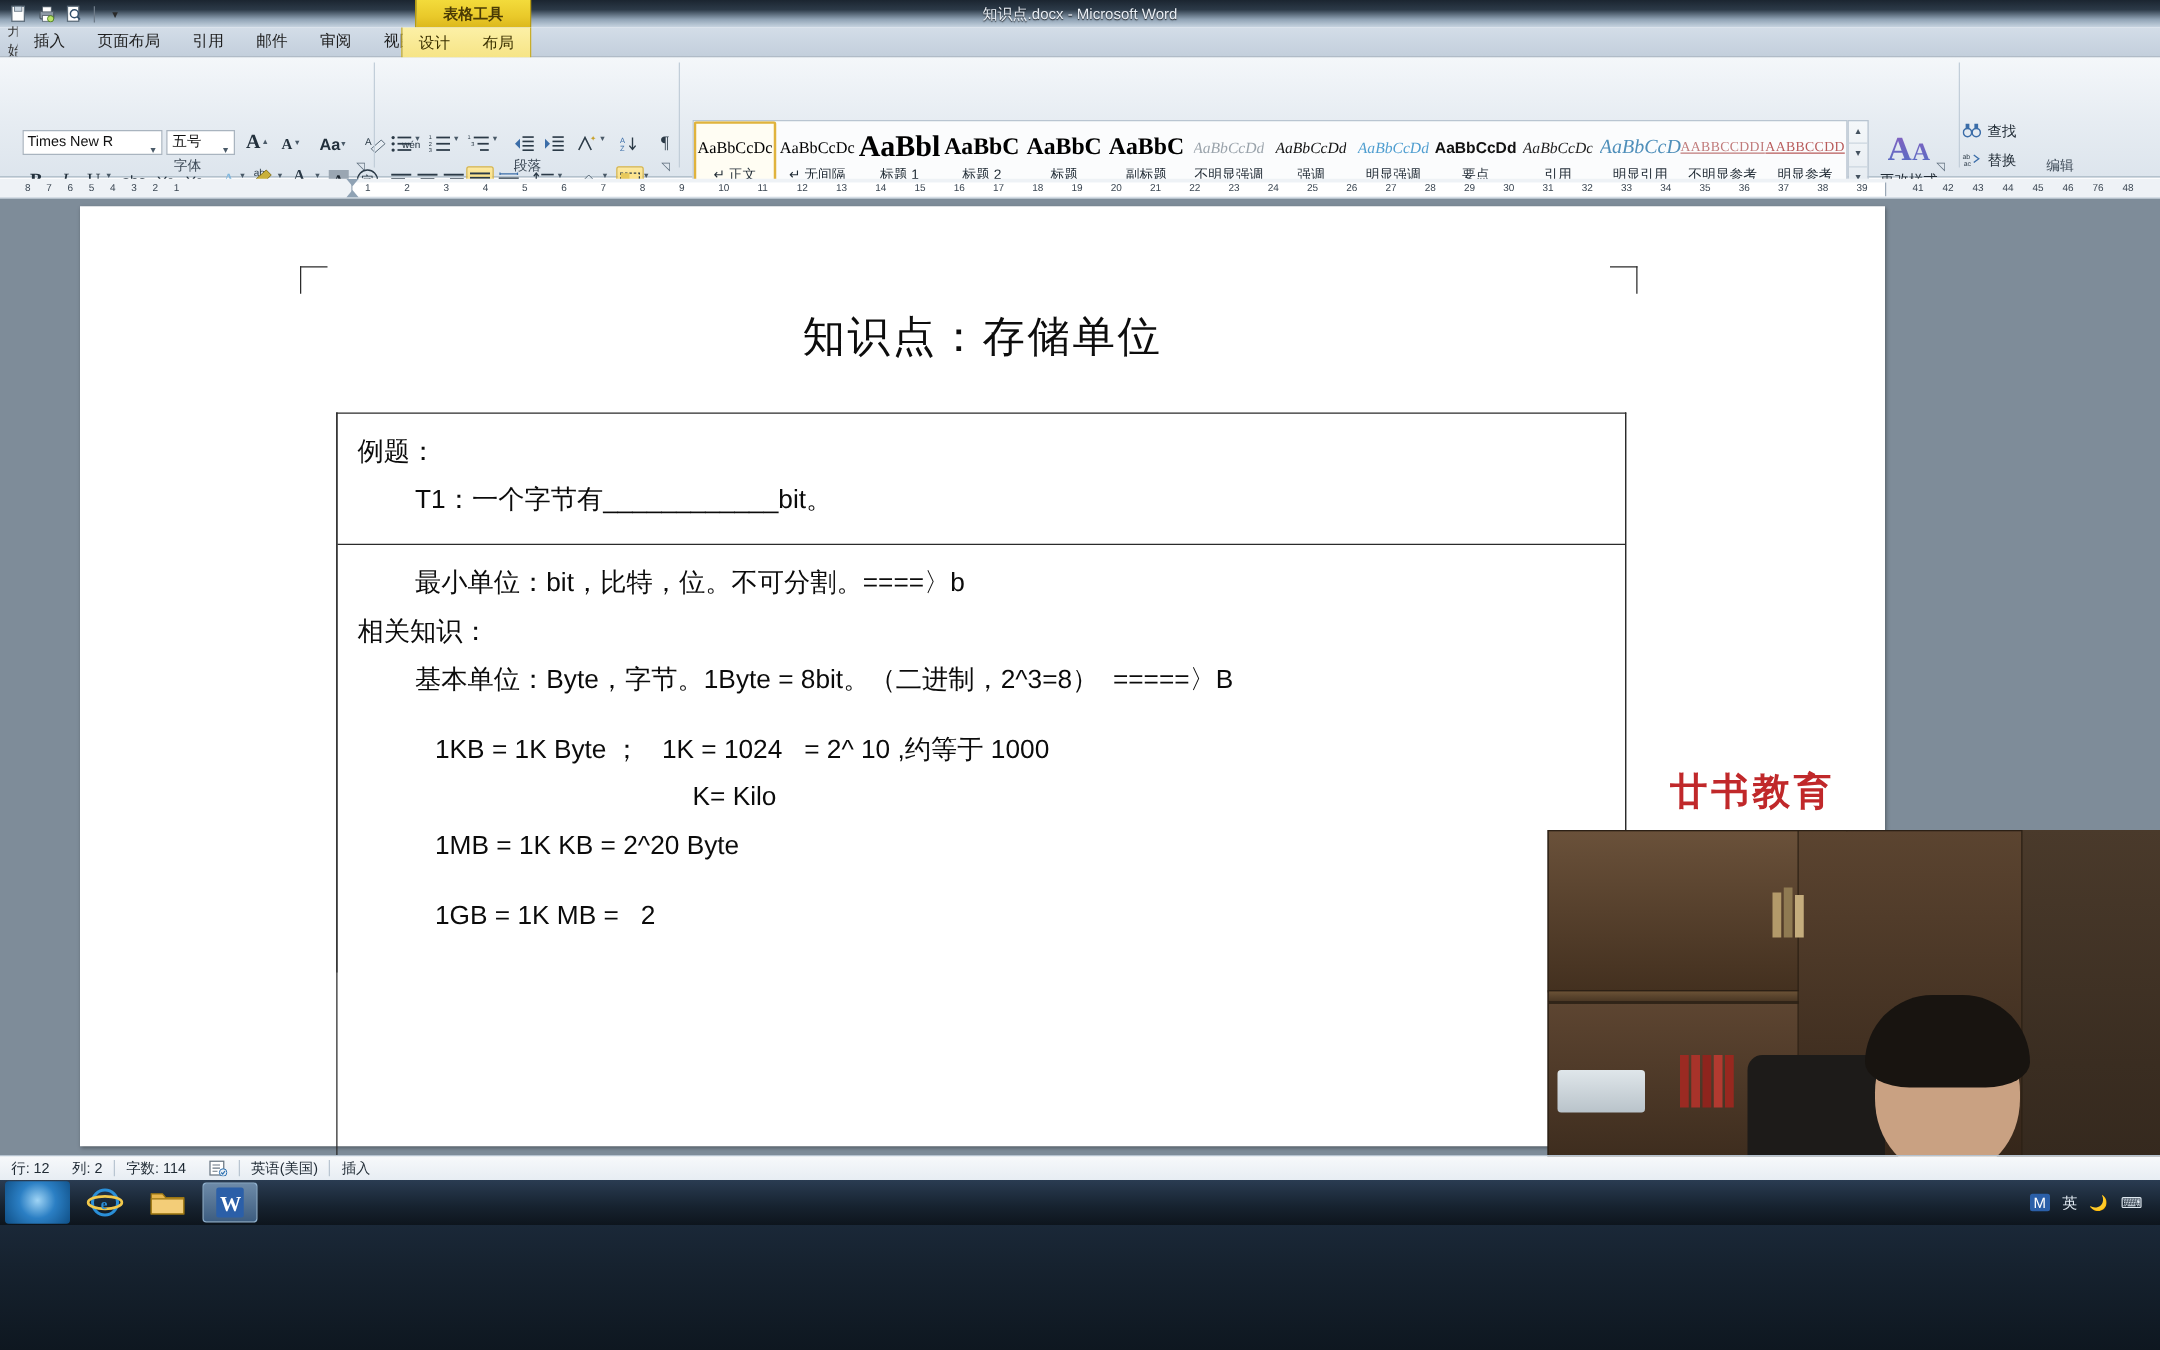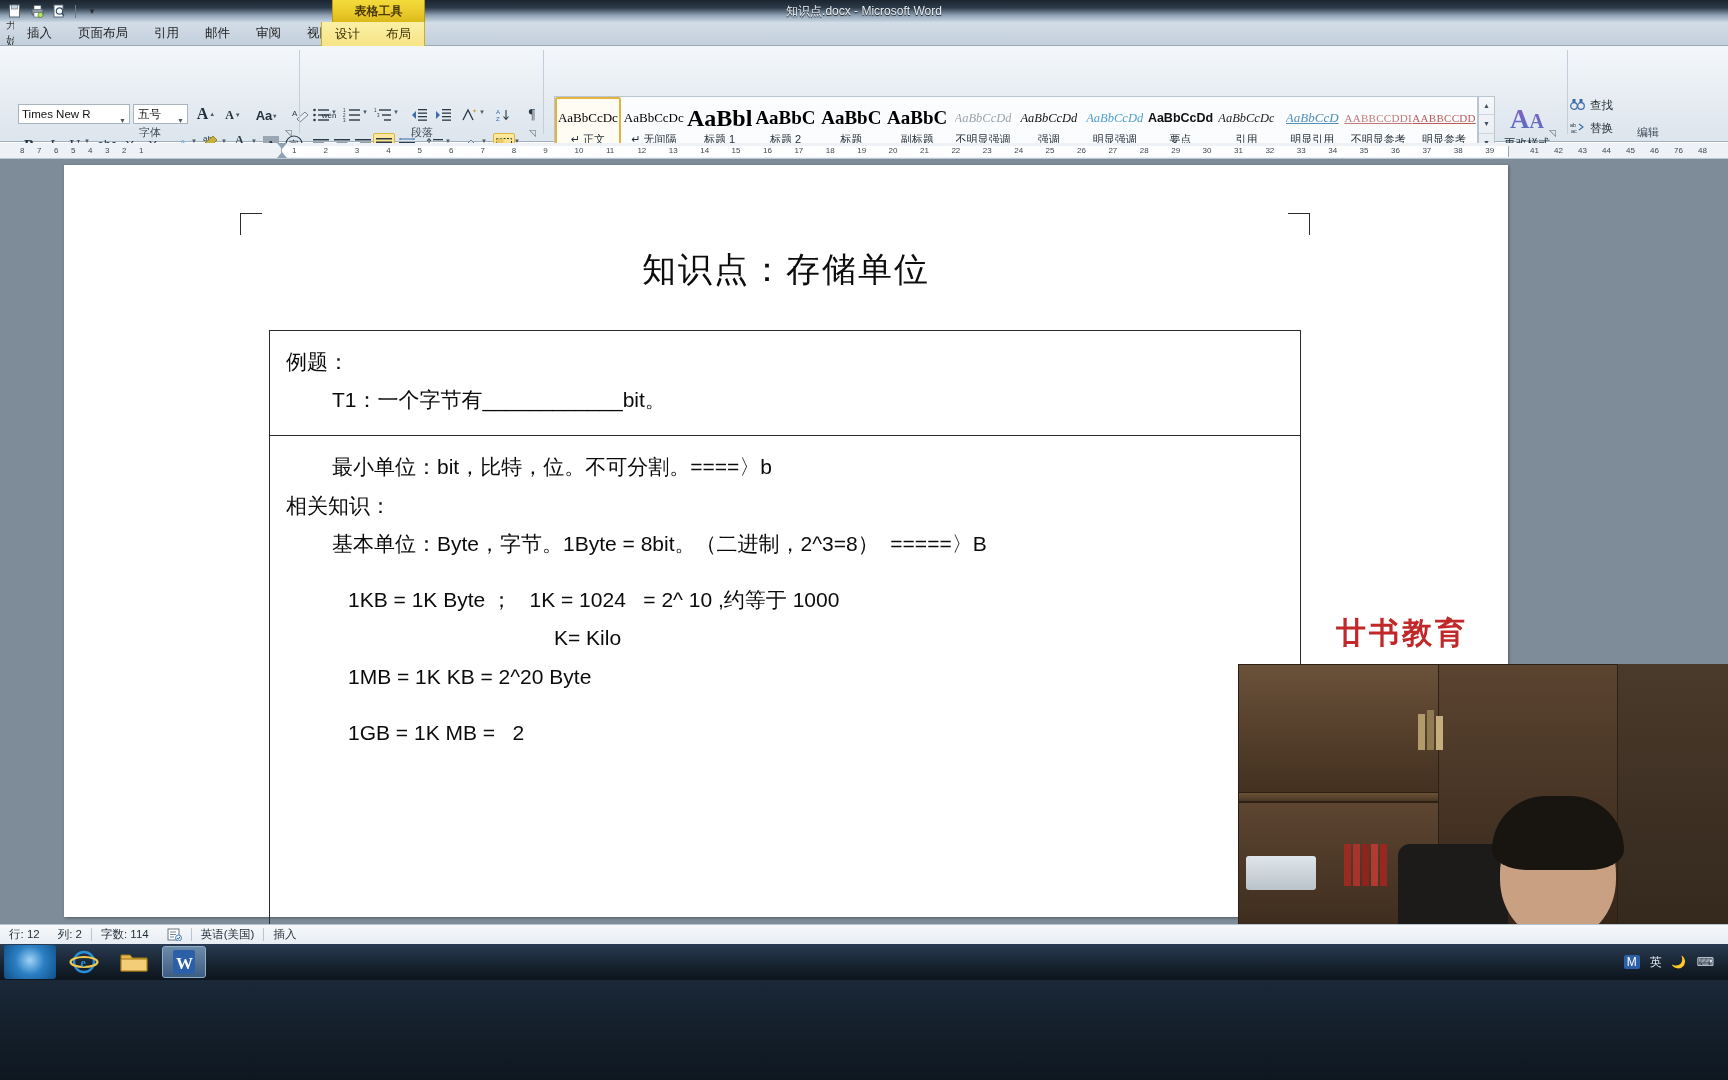--- a/index.html
+++ b/index.html
@@ -521,21 +521,21 @@
     </div>
     <div class="sty">
       <div class="sty-prev" style="font-family:'Liberation Sans',sans-serif;font-size:12.5px;font-weight:bold;color:#111;">AaBbCcDd</div>
       <div class="sty-name">要点</div>
     </div>
     <div class="sty">
       <div class="sty-prev" style="font-size:12.5px;font-style:italic;color:#222;">AaBbCcDc</div>
       <div class="sty-name">引用</div>
     </div>
     <div class="sty">
-      <div class="sty-prev" style="font-size:13px;font-style:italic;color:#4f8fba;text-decoration:underline;">AaBbCcD</div>
+      <div class="sty-prev" style="font-size:16px;font-style:italic;color:#4f8fba;">AaBbCcD</div>
       <div class="sty-name">明显引用</div>
     </div>
     <div class="sty">
       <div class="sty-prev" style="font-size:11px;color:#c07a7a;text-decoration:underline;letter-spacing:.3px;">AABBCCDDI</div>
       <div class="sty-name">不明显参考</div>
     </div>
     <div class="sty">
       <div class="sty-prev" style="font-size:11px;color:#b85a5a;text-decoration:underline;letter-spacing:.3px;">AABBCCDD</div>
       <div class="sty-name">明显参考</div>
     </div>

